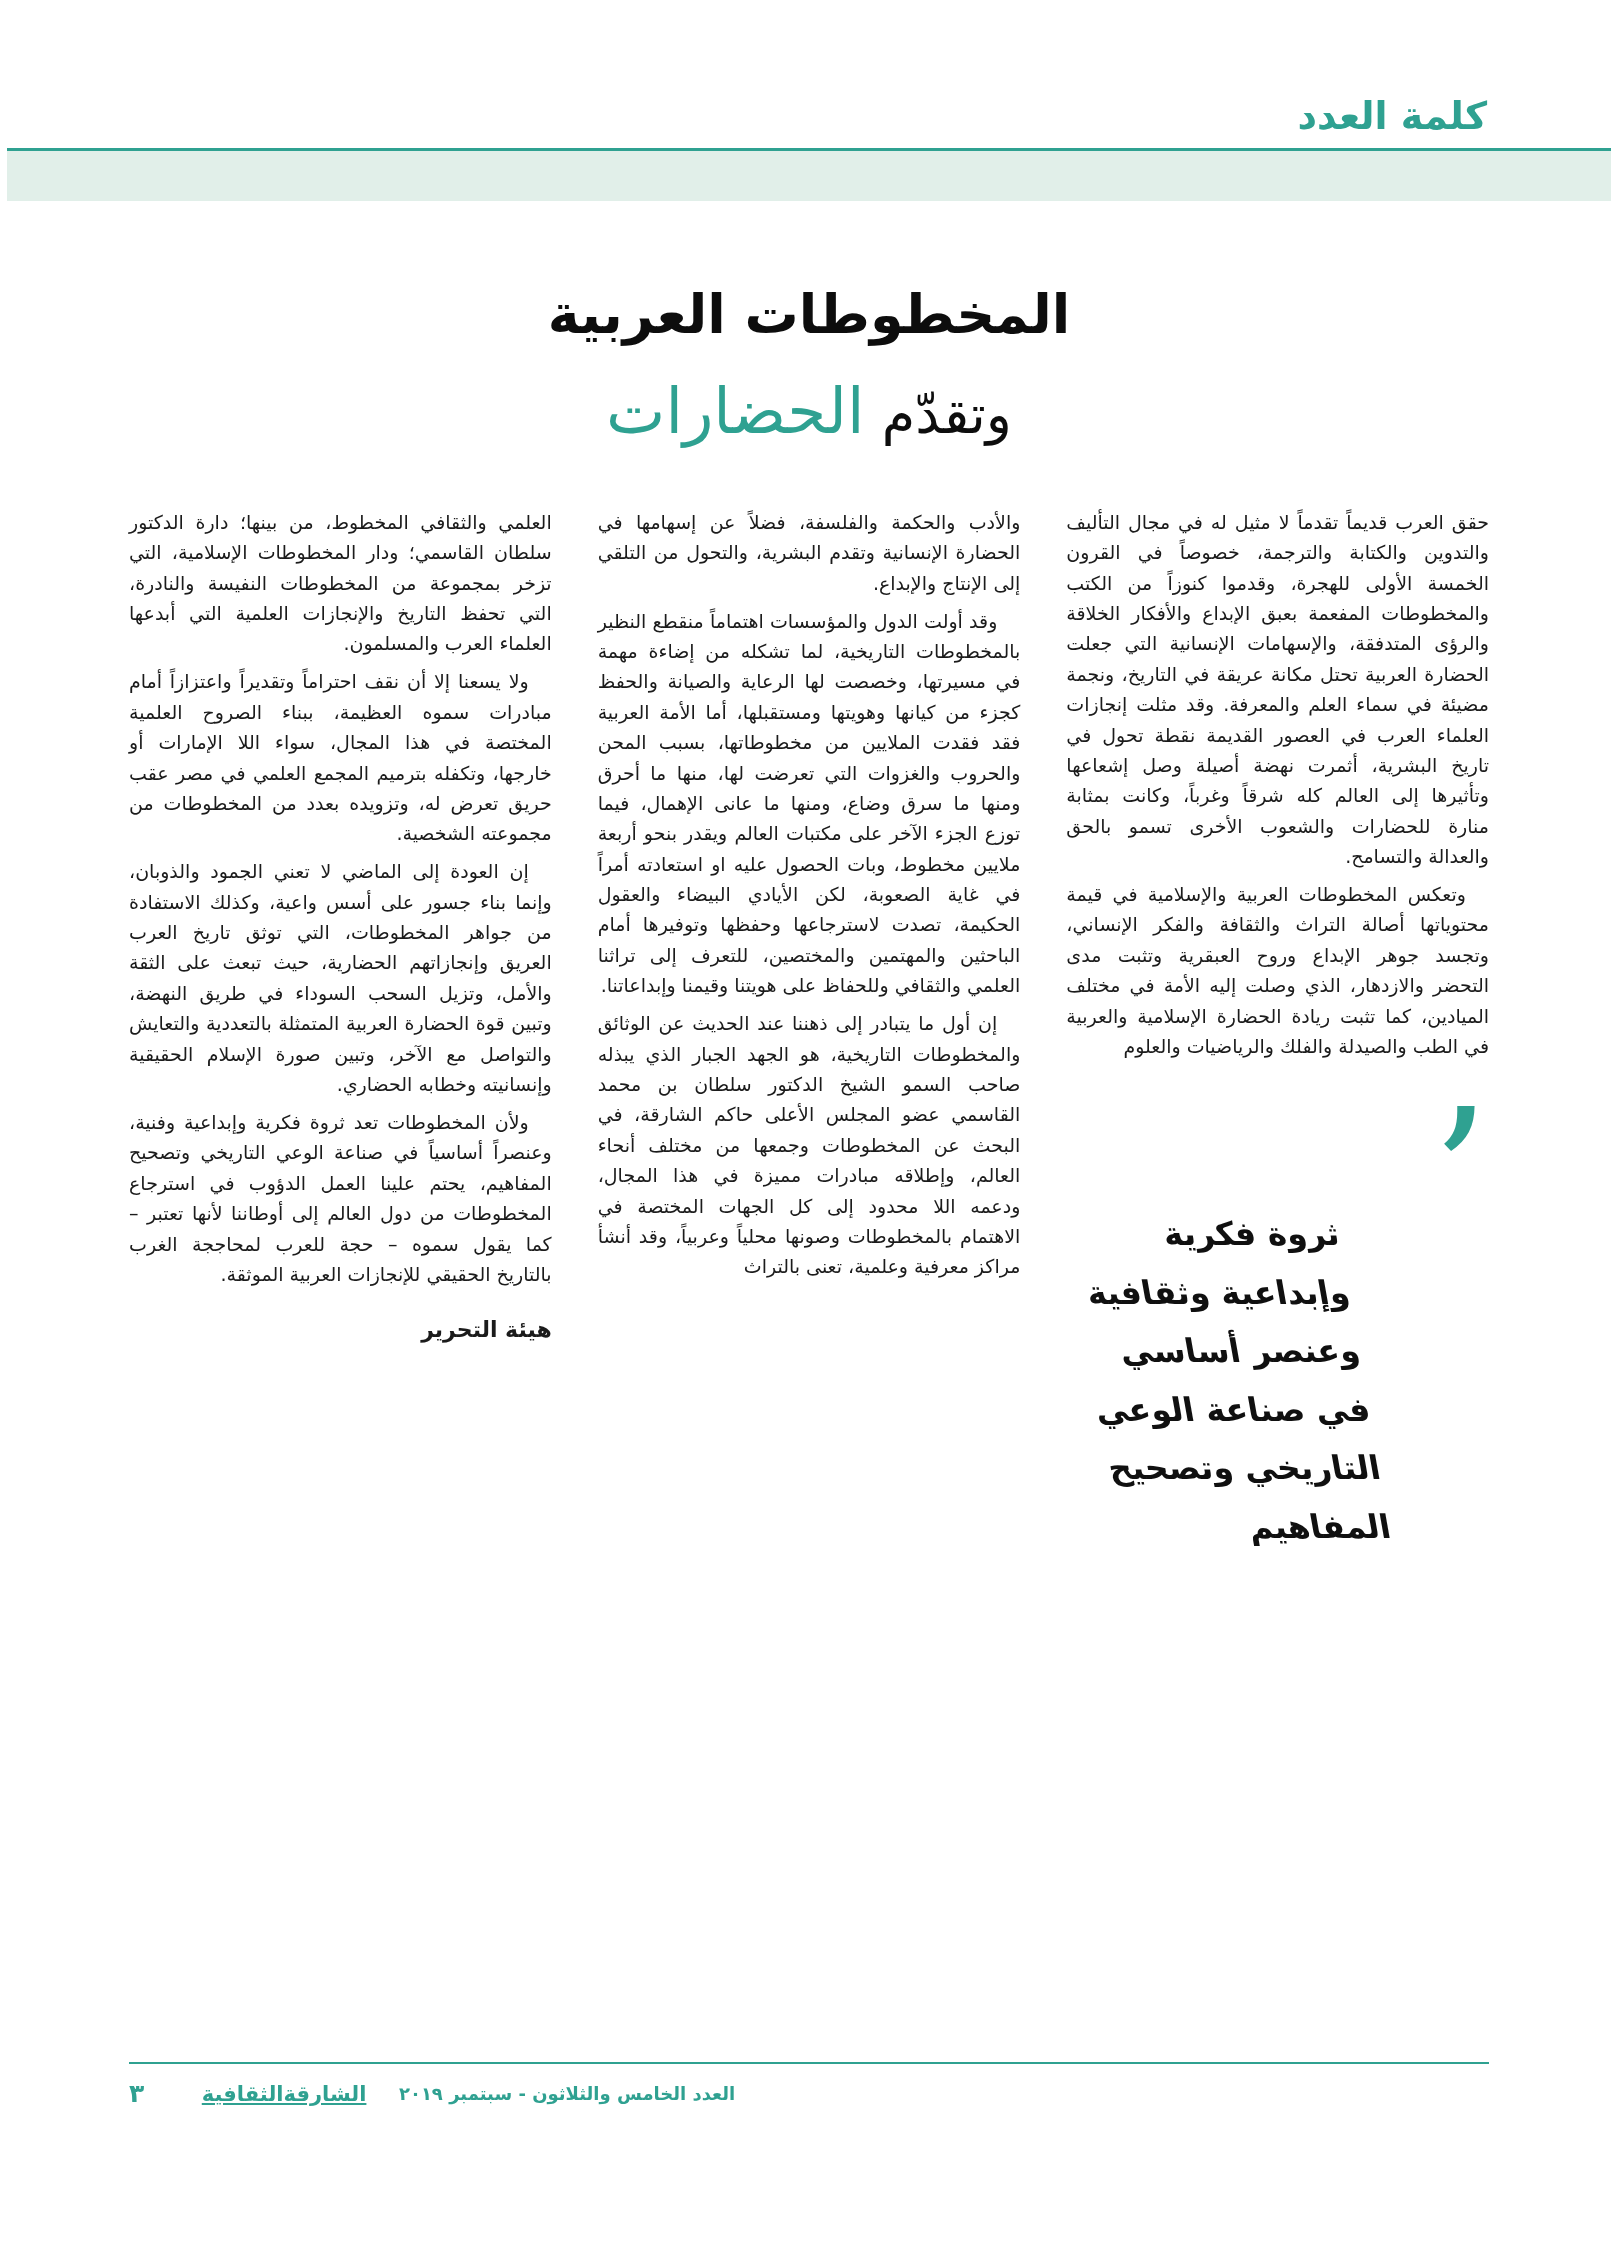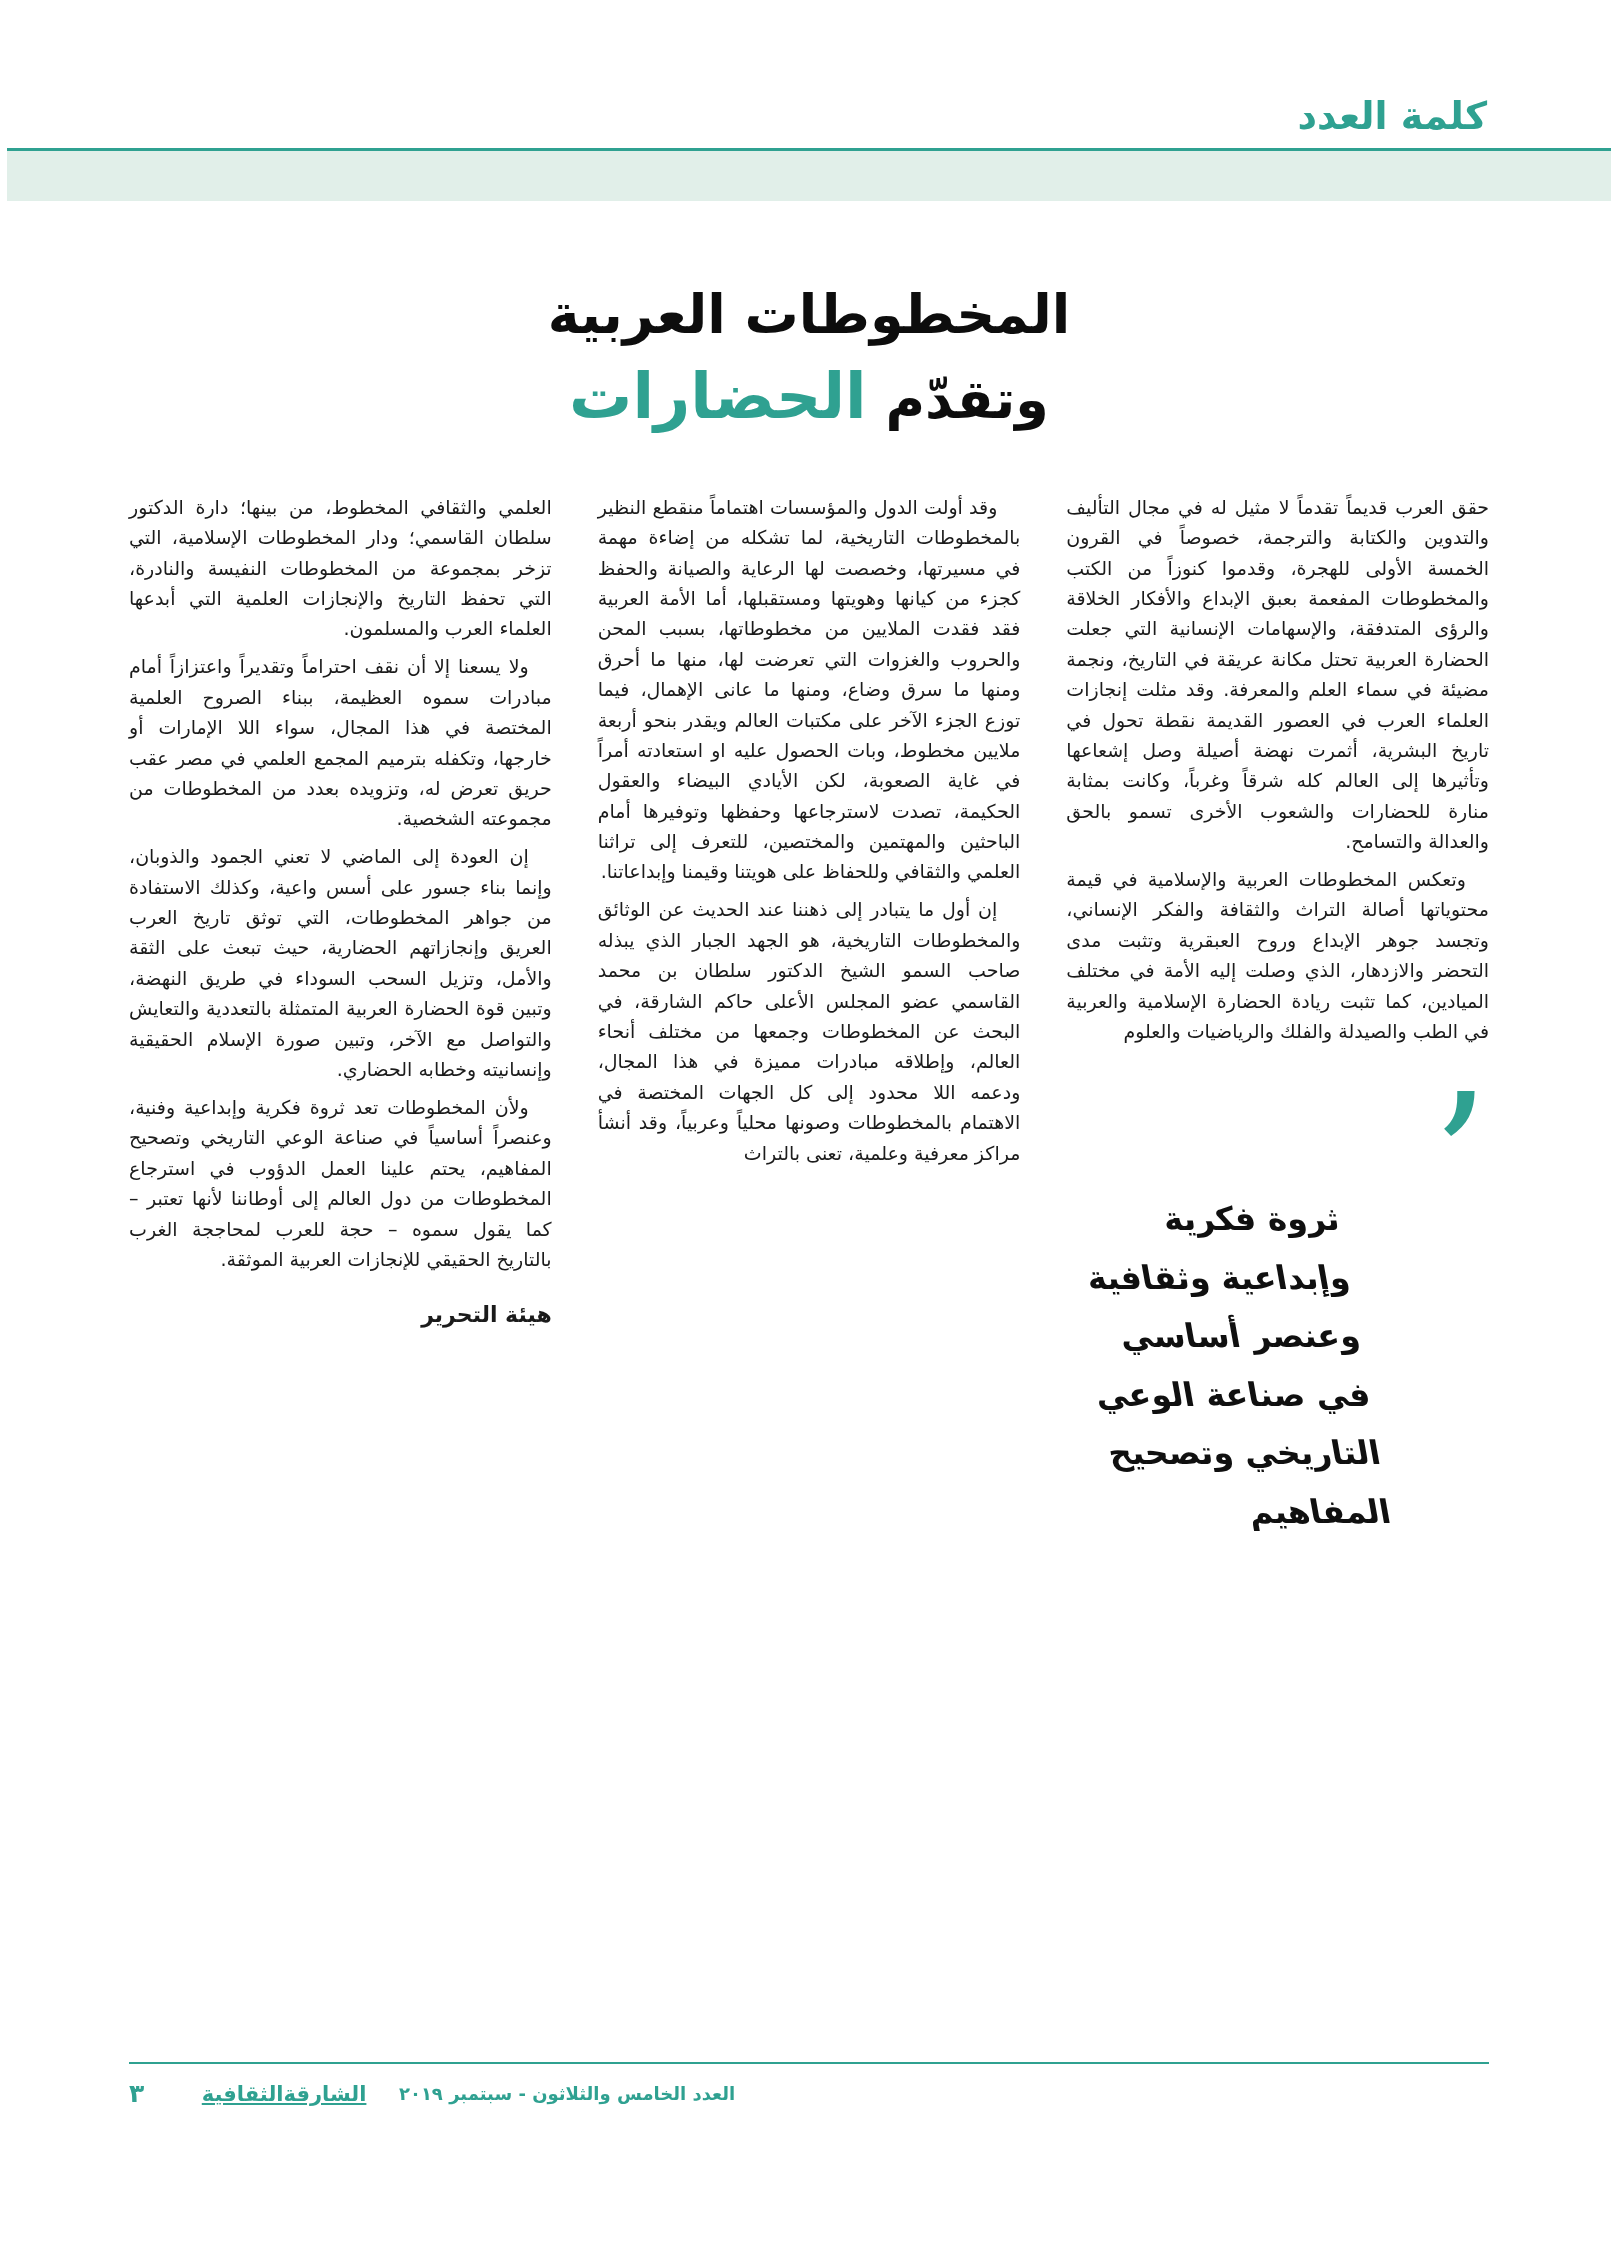--- a/index.html
+++ b/index.html
@@ -17,21 +17,21 @@
     
     .masthead-label{
       padding:94px 124px 9.6px 0;
       font-size:38px;font-weight:700;color:var(--teal);letter-spacing:1px;
     }
     .masthead-rule{height:3.8px;background:var(--teal);}
     .masthead-band{height:50px;background:var(--mint);}
     
     .title-block{margin-top:84px;text-align:center;}
     .title-line1{font-size:54px;font-weight:800;line-height:1.1;color:#0d0d0d;}
-    .title-line2{font-size:54px;font-weight:700;margin-top:15px;color:#0d0d0d;}
+    .title-line2{font-size:54px;font-weight:400;margin-top:30px;color:#0d0d0d;}
     .title-line2 .highlight{color:var(--teal);font-size:63px;}
     
     .columns{
       padding:0 122px;margin-top:59px;
       display:grid;grid-template-columns:1fr 1fr 1fr;column-gap:46px;
       align-items:start;
     }
     .body-par{
       margin:0 0 7.6px;font-size:19px;line-height:1.6;
       text-align:justify;text-justify:inter-word;
@@ -83,20 +83,21 @@
       <p class="body-par">حقق العرب قديماً تقدماً لا مثيل له في مجال التأليف والتدوين والكتابة والترجمة، خصوصاً في القرون الخمسة الأولى للهجرة، وقدموا كنوزاً من الكتب والمخطوطات المفعمة بعبق الإبداع والأفكار الخلاقة والرؤى المتدفقة، والإسهامات الإنسانية التي جعلت الحضارة العربية تحتل مكانة عريقة في التاريخ، ونجمة مضيئة في سماء العلم والمعرفة. وقد مثلت إنجازات العلماء العرب في العصور القديمة نقطة تحول في تاريخ البشرية، أثمرت نهضة أصيلة وصل إشعاعها وتأثيرها إلى العالم كله شرقاً وغرباً، وكانت بمثابة منارة للحضارات والشعوب الأخرى تسمو بالحق والعدالة والتسامح.</p>
       <p class="body-par indent">وتعكس المخطوطات العربية والإسلامية في قيمة محتوياتها أصالة التراث والثقافة والفكر الإنساني، وتجسد جوهر الإبداع وروح العبقرية وتثبت مدى التحضر والازدهار، الذي وصلت إليه الأمة في مختلف الميادين، كما تثبت ريادة الحضارة الإسلامية والعربية في الطب والصيدلة والفلك والرياضيات والعلوم</p>
 
       <div class="pull-quote">
         <div class="quote-icon">’</div>
         <div class="quote-text">ثروة فكرية وإبداعية وثقافية وعنصر أساسي في صناعة الوعي التاريخي وتصحيح المفاهيم</div>
       </div>
     </div>
 
     <div class="col">
+      <p class="body-par">والأدب والحكمة والفلسفة، فضلاً عن إسهامها في الحضارة الإنسانية وتقدم البشرية، والتحول من التلقي إلى الإنتاج والإبداع.</p>
       <p class="body-par indent">وقد أولت الدول والمؤسسات اهتماماً منقطع النظير بالمخطوطات التاريخية، لما تشكله من إضاءة مهمة في مسيرتها، وخصصت لها الرعاية والصيانة والحفظ كجزء من كيانها وهويتها ومستقبلها، أما الأمة العربية فقد فقدت الملايين من مخطوطاتها، بسبب المحن والحروب والغزوات التي تعرضت لها، منها ما أحرق ومنها ما سرق وضاع، ومنها ما عانى الإهمال، فيما توزع الجزء الآخر على مكتبات العالم ويقدر بنحو أربعة ملايين مخطوط، وبات الحصول عليه او استعادته أمراً في غاية الصعوبة، لكن الأيادي البيضاء والعقول الحكيمة، تصدت لاسترجاعها وحفظها وتوفيرها أمام الباحثين والمهتمين والمختصين، للتعرف إلى تراثنا العلمي والثقافي وللحفاظ على هويتنا وقيمنا وإبداعاتنا.</p>
       <p class="body-par indent">إن أول ما يتبادر إلى ذهننا عند الحديث عن الوثائق والمخطوطات التاريخية، هو الجهد الجبار الذي يبذله صاحب السمو الشيخ الدكتور سلطان بن محمد القاسمي عضو المجلس الأعلى حاكم الشارقة، في البحث عن المخطوطات وجمعها من مختلف أنحاء العالم، وإطلاقه مبادرات مميزة في هذا المجال، ودعمه اللا محدود إلى كل الجهات المختصة في الاهتمام بالمخطوطات وصونها محلياً وعربياً، وقد أنشأ مراكز معرفية وعلمية، تعنى بالتراث</p>
     </div>
 
     <div class="col">
       <p class="body-par">العلمي والثقافي المخطوط، من بينها؛ دارة الدكتور سلطان القاسمي؛ ودار المخطوطات الإسلامية، التي تزخر بمجموعة من المخطوطات النفيسة والنادرة، التي تحفظ التاريخ والإنجازات العلمية التي أبدعها العلماء العرب والمسلمون.</p>
       <p class="body-par indent">ولا يسعنا إلا أن نقف احتراماً وتقديراً واعتزازاً أمام مبادرات سموه العظيمة، ببناء الصروح العلمية المختصة في هذا المجال، سواء اللا الإمارات أو خارجها، وتكفله بترميم المجمع العلمي في مصر عقب حريق تعرض له، وتزويده بعدد من المخطوطات من مجموعته الشخصية.</p>
       <p class="body-par indent">إن العودة إلى الماضي لا تعني الجمود والذوبان، وإنما بناء جسور على أسس واعية، وكذلك الاستفادة من جواهر المخطوطات، التي توثق تاريخ العرب العريق وإنجازاتهم الحضارية، حيث تبعث على الثقة والأمل، وتزيل السحب السوداء في طريق النهضة، وتبين قوة الحضارة العربية المتمثلة بالتعددية والتعايش والتواصل مع الآخر، وتبين صورة الإسلام الحقيقية وإنسانيته وخطابه الحضاري.</p>
       <p class="body-par indent">ولأن المخطوطات تعد ثروة فكرية وإبداعية وفنية، وعنصراً أساسياً في صناعة الوعي التاريخي وتصحيح المفاهيم، يحتم علينا العمل الدؤوب في استرجاع المخطوطات من دول العالم إلى أوطاننا لأنها تعتبر – كما يقول سموه – حجة للعرب لمحاججة الغرب بالتاريخ الحقيقي للإنجازات العربية الموثقة.</p>
       <div class="signature">هيئة التحرير</div>

